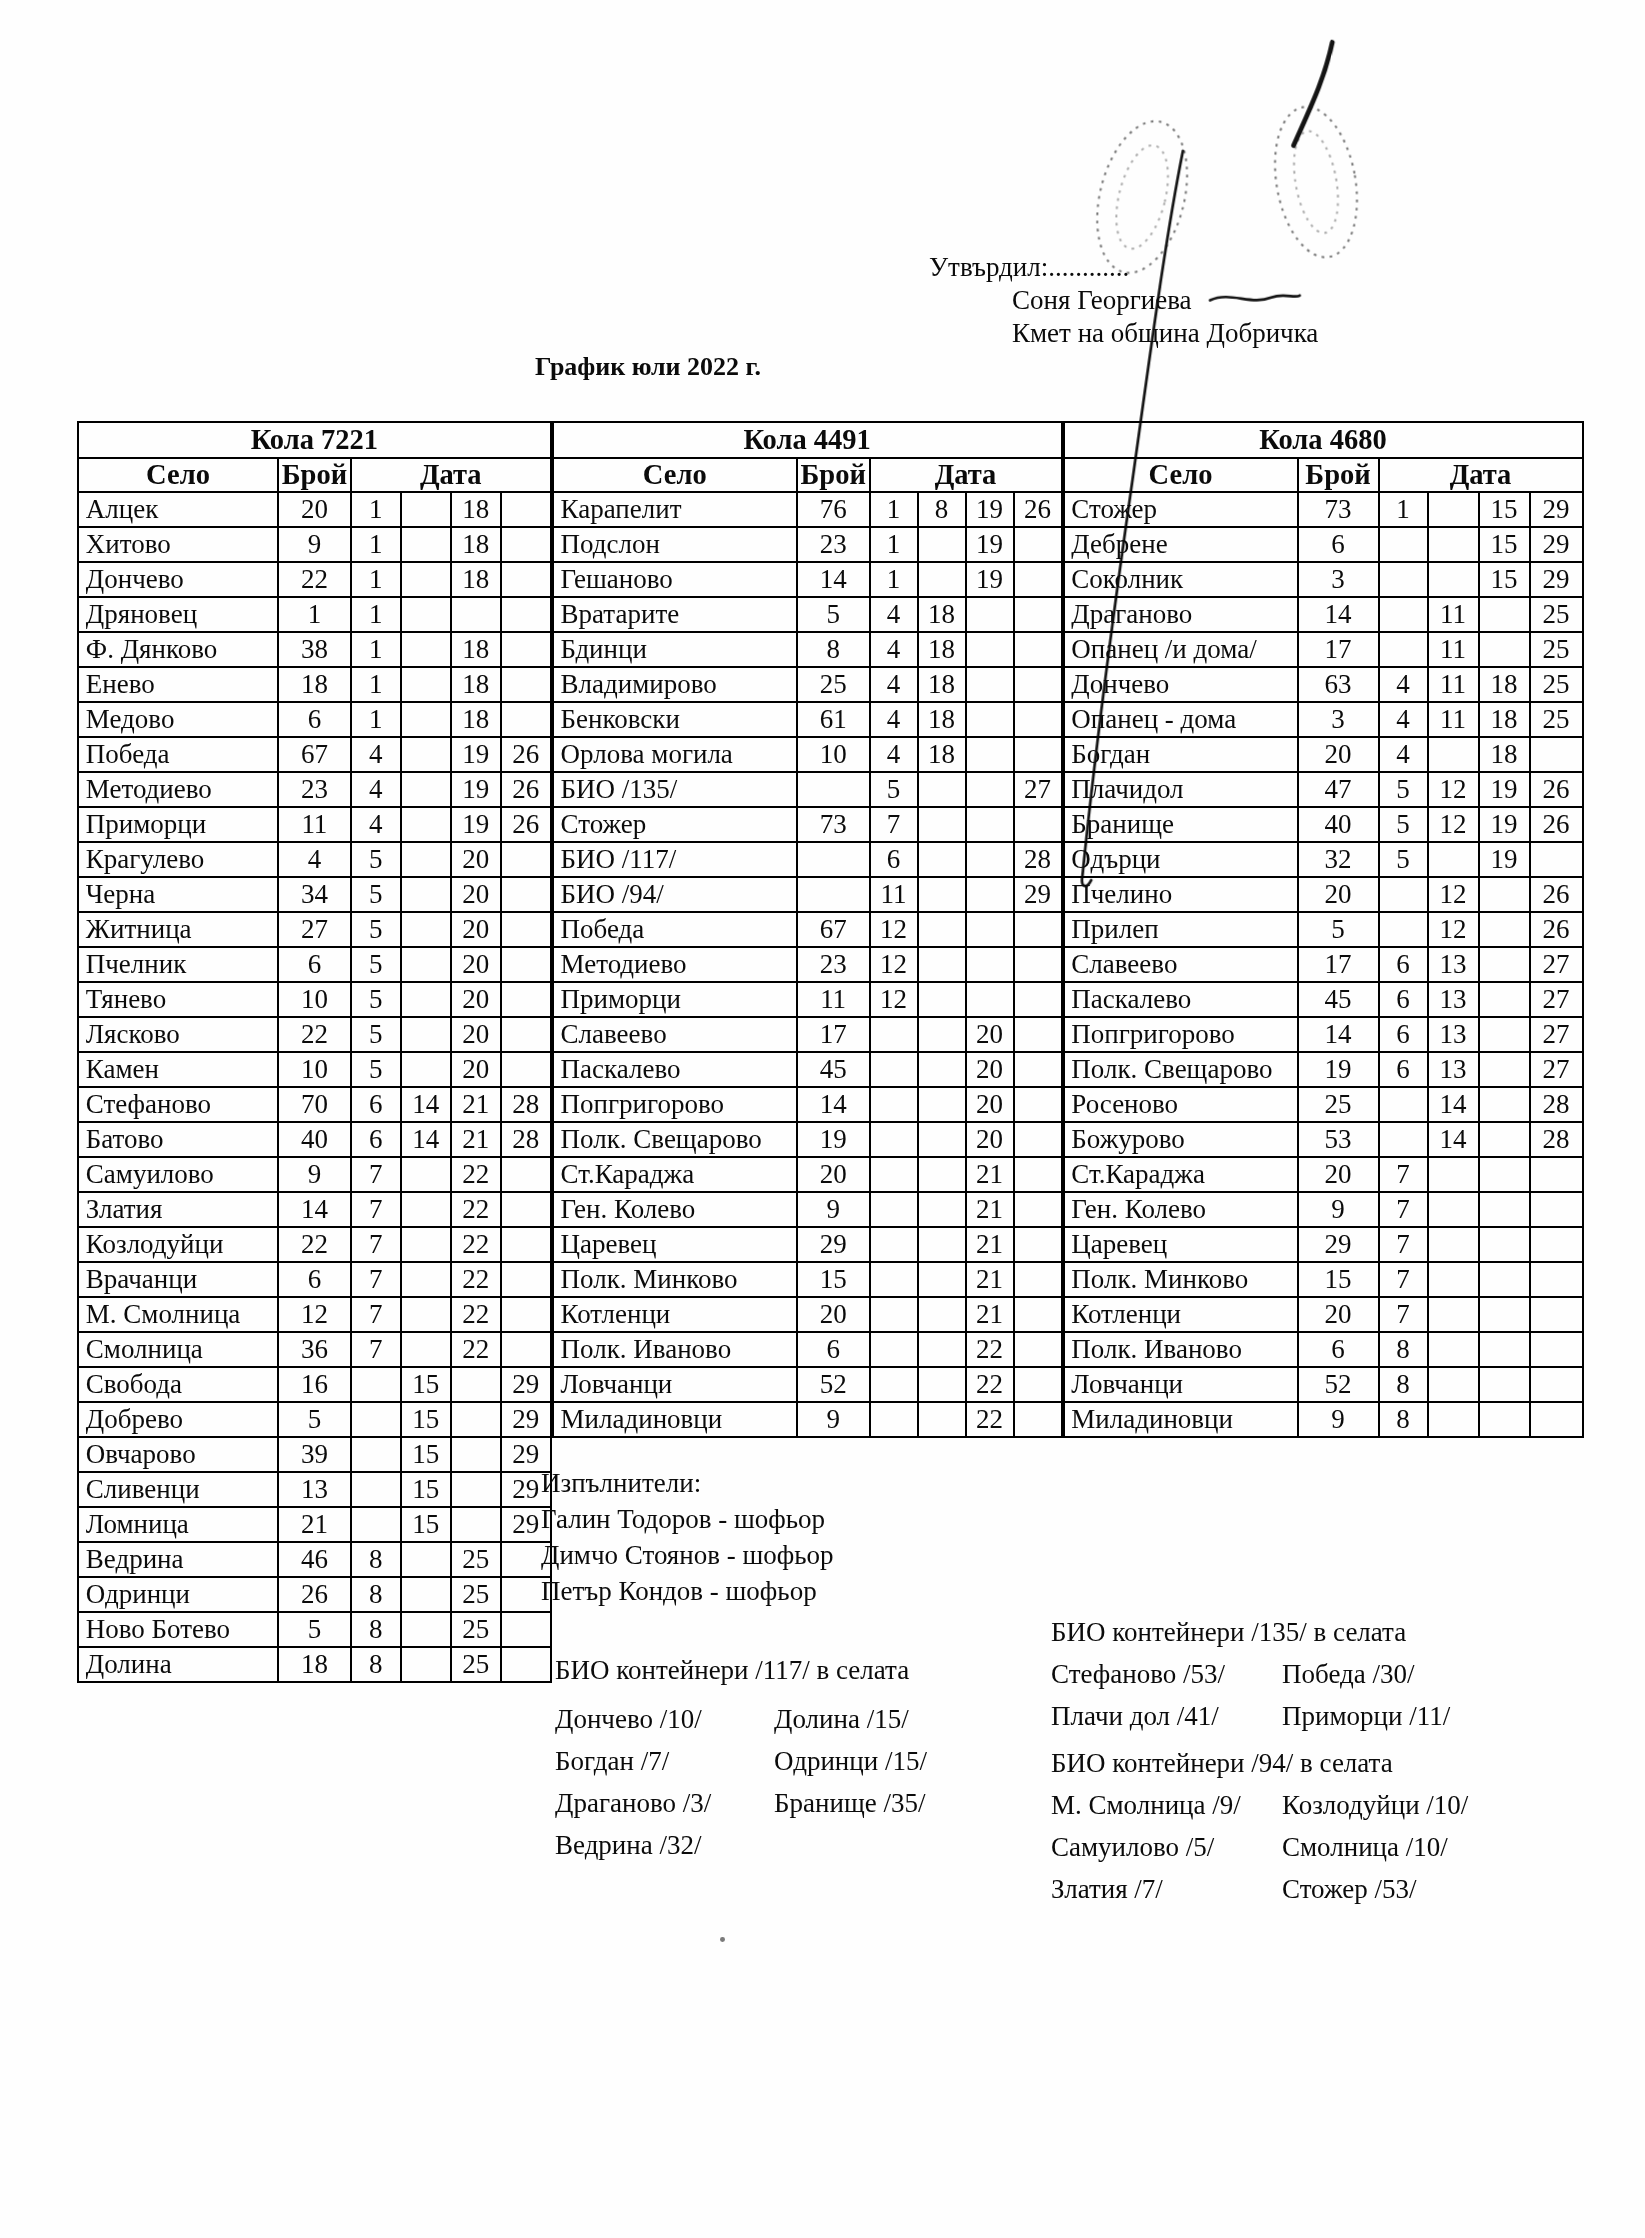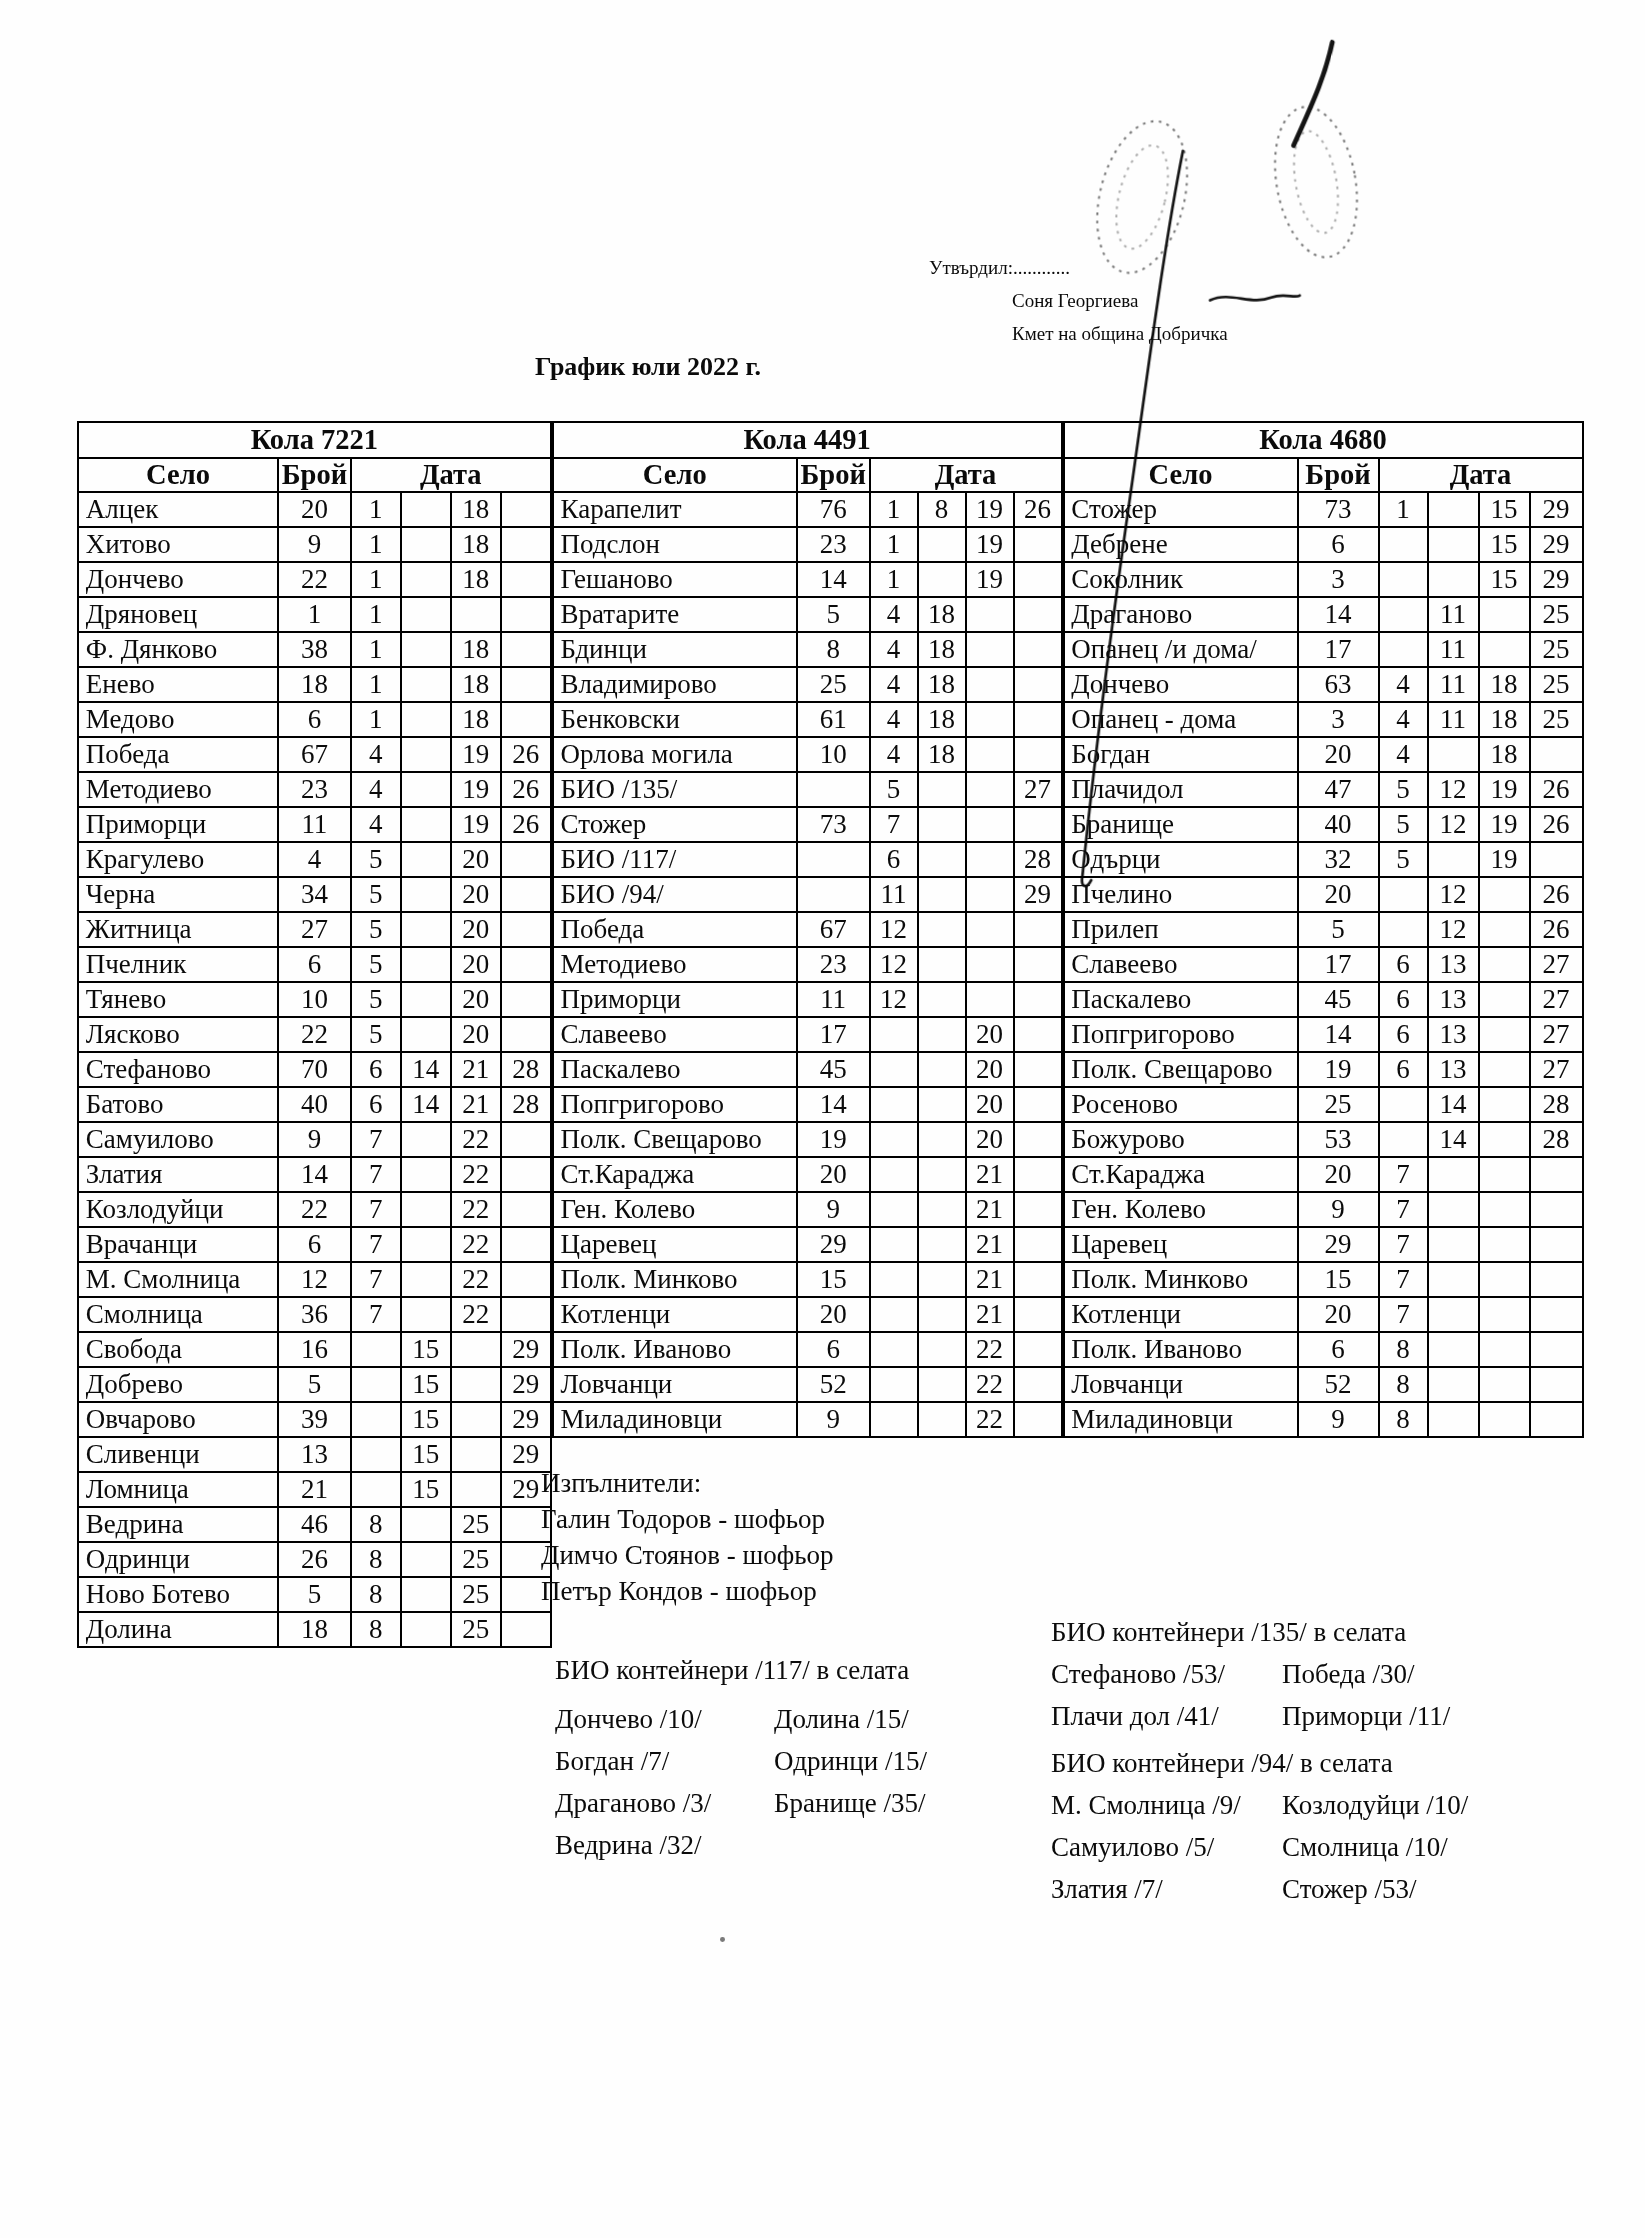--- a/index.html
+++ b/index.html
@@ -1,20 +1,20 @@
 <!DOCTYPE html>
 <html style="font-size:11px"><head>
 <meta charset="utf-8">
 <style>
   html,body{margin:0;padding:0;background:#e8e8e8;}
   .page{position:relative;width:1646px;height:2239px;background:#fefefe;
         font-family:"Liberation Serif", serif;color:#0b0b0b;overflow:hidden;}
 
   
-  .approve{position:absolute;left:929px;top:251px;font-size:19px;line-height:33px;}
+  .approve{position:absolute;left:929px;top:251px;font-size:27px;line-height:33px;}
   .approve .nm{padding-left:83px;}
   .approve .rl{padding-left:83px;}
 
   .doc-title{position:absolute;left:535px;top:352px;margin:0;
              font-size:26px;font-weight:bold;}
 
   
   .tables{position:absolute;left:77px;top:421px;display:flex;align-items:flex-start;}
   table.sched{border-collapse:collapse;table-layout:fixed;border:2.7px solid #000;}
   .sched td{border:2px solid #000;height:33px;font-size:27px;padding:0 2.7px;
@@ -204,20 +204,28 @@
             <td class="vname">Тянево</td>
             <td class="num">10</td>
             <td class="num">5</td>
             <td class="num"></td>
             <td class="num">20</td>
             <td class="num"></td>
           </tr>
           <tr>
             <td class="vname">Лясково</td>
             <td class="num">22</td>
+            <td class="num">5</td>
+            <td class="num"></td>
+            <td class="num">20</td>
+            <td class="num"></td>
+          </tr>
+          <tr>
+            <td class="vname">Камен</td>
+            <td class="num">10</td>
             <td class="num">5</td>
             <td class="num"></td>
             <td class="num">20</td>
             <td class="num"></td>
           </tr>
           <tr>
             <td class="vname">Стефаново</td>
             <td class="num">70</td>
             <td class="num">6</td>
             <td class="num">14</td>

